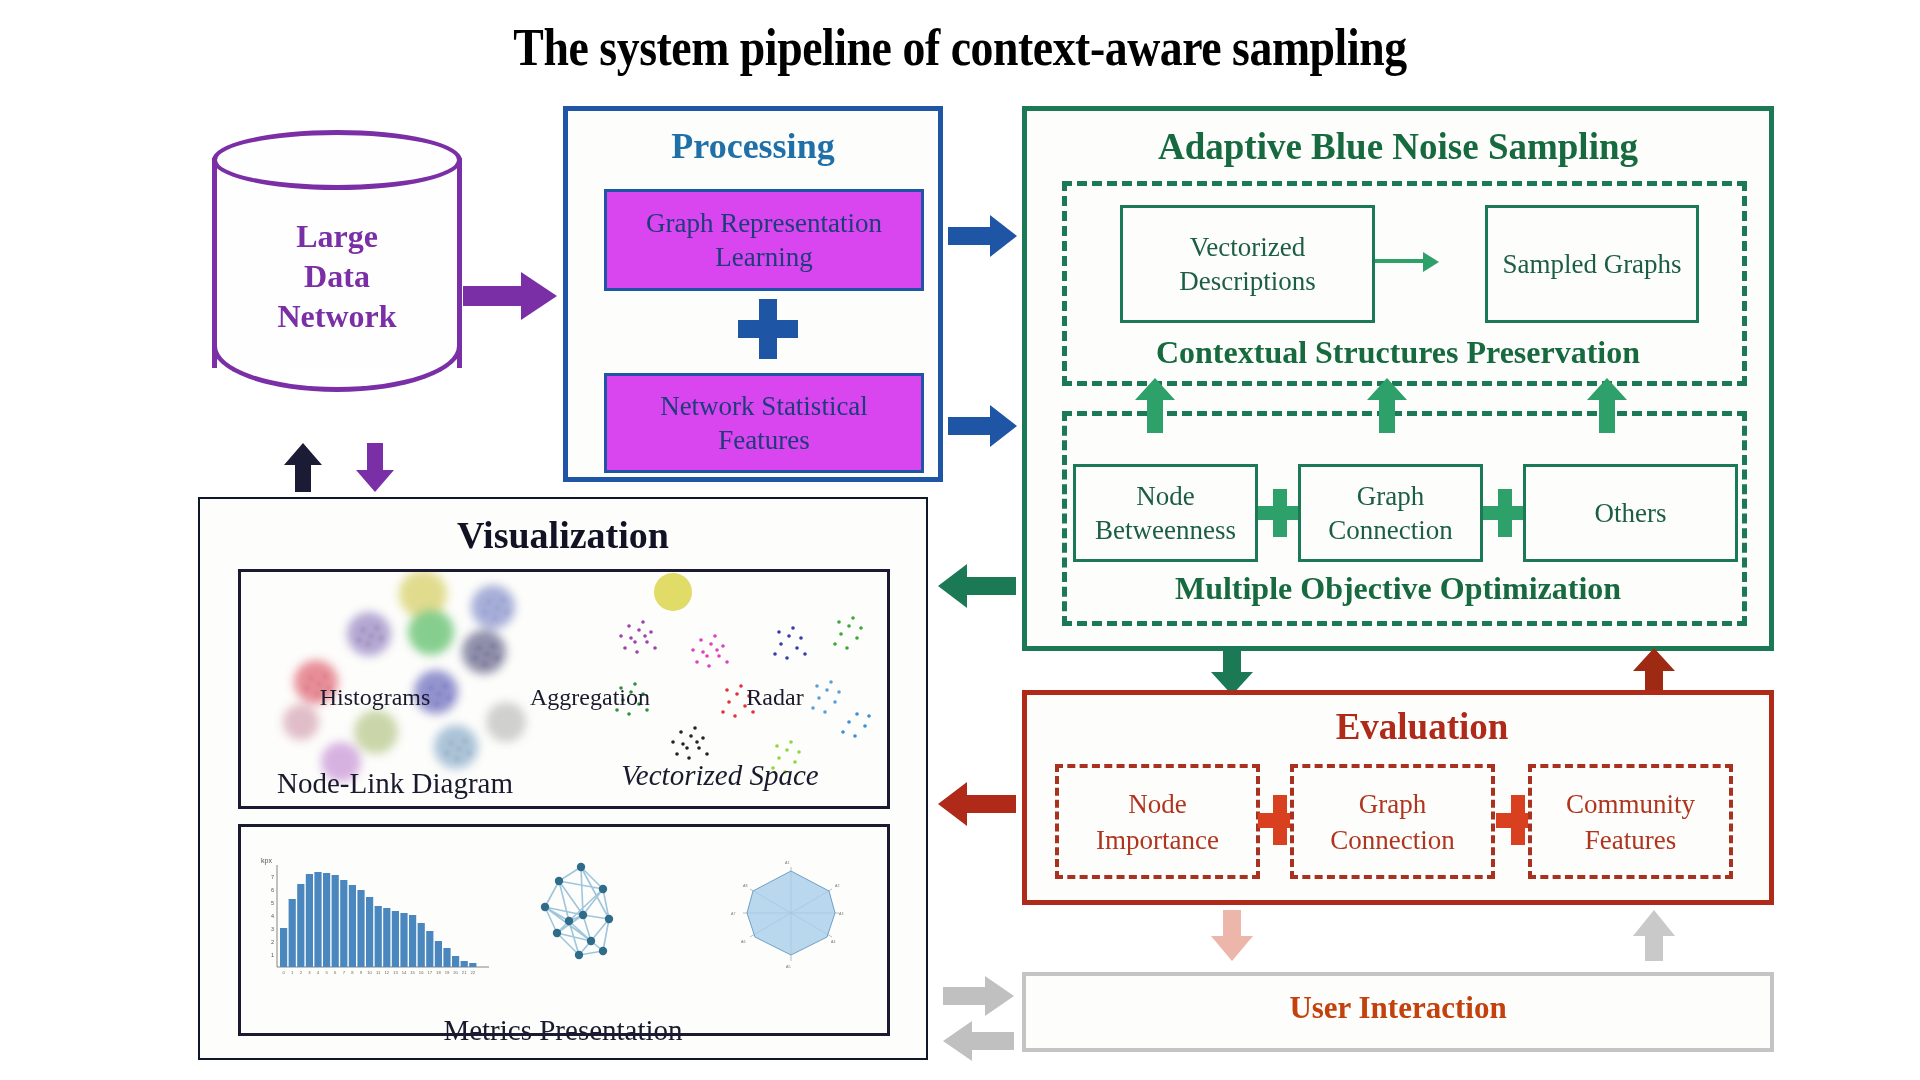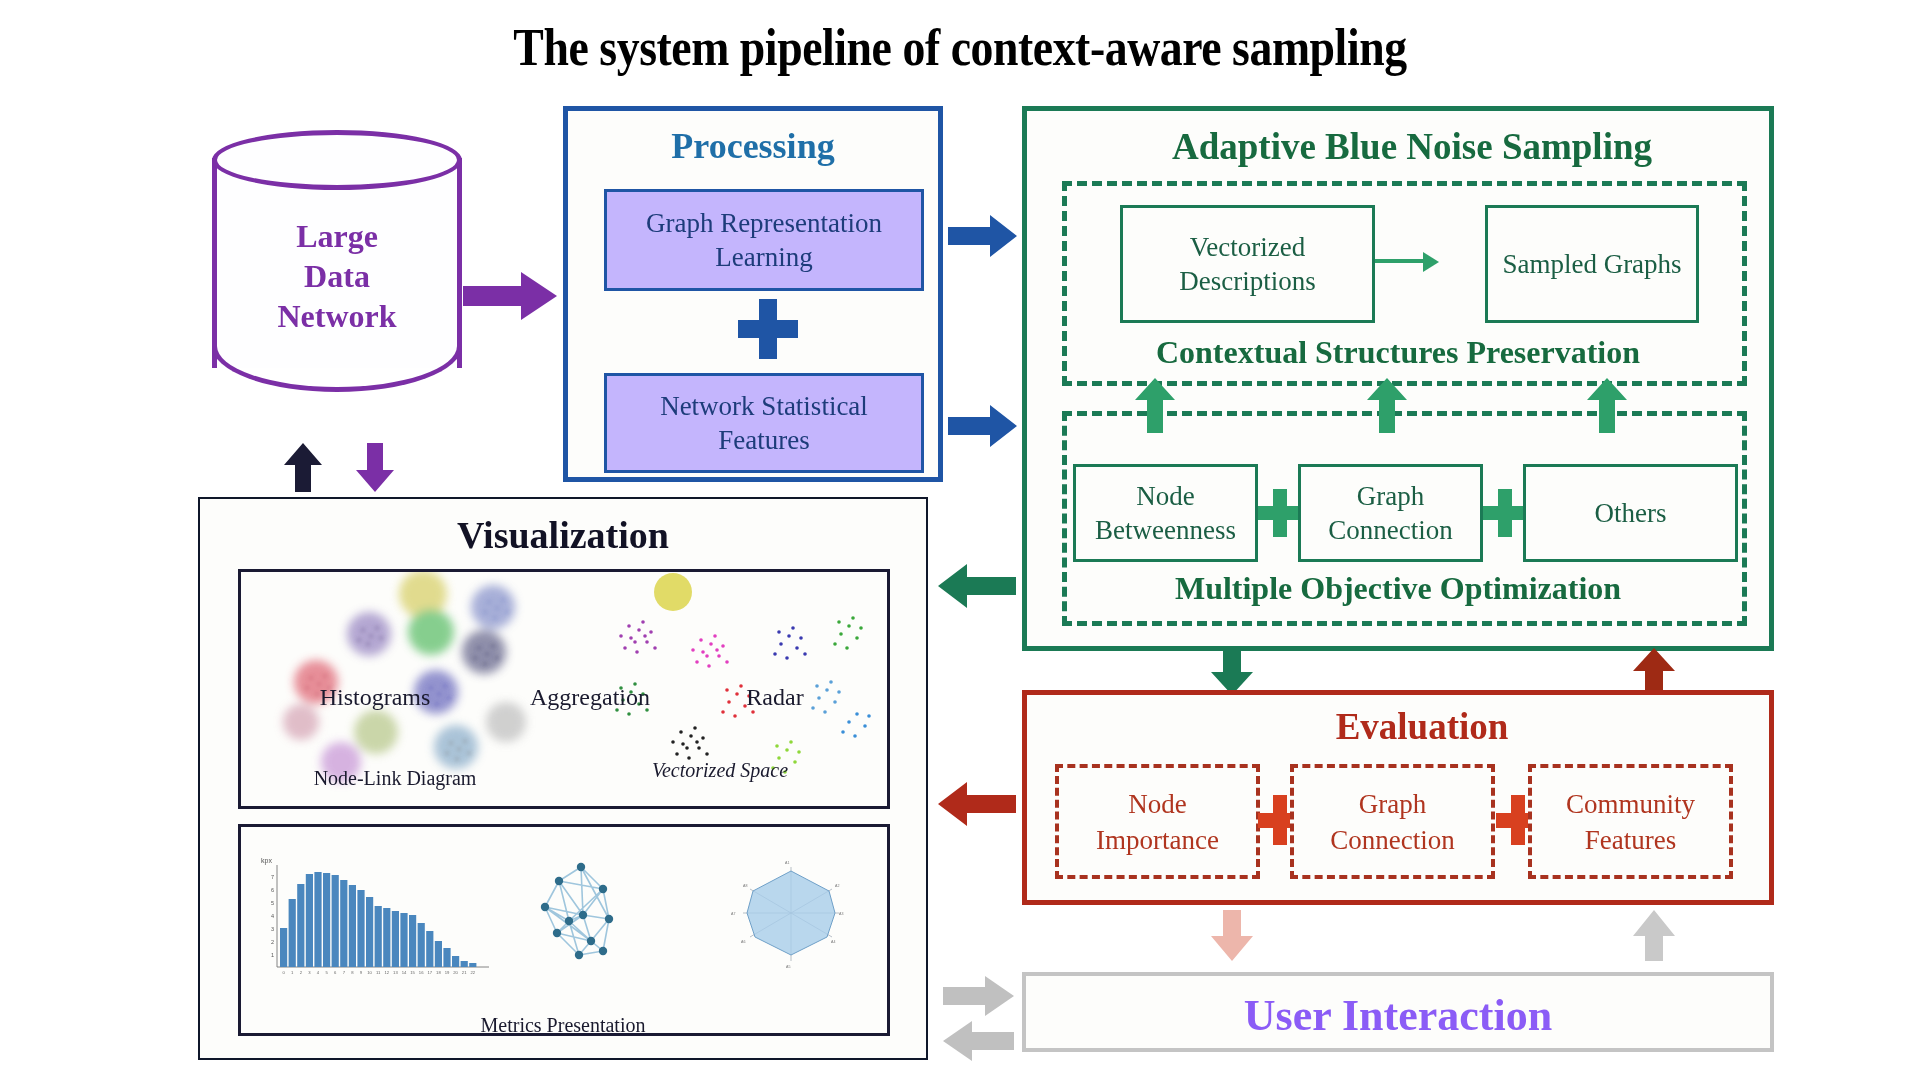--- a/index.html
+++ b/index.html
@@ -45,42 +45,42 @@
   
   #processing{
     left:563px;top:106px;width:380px;height:376px;
     border:5px solid #1F55A5;
   }
   #processing .title{
     position:absolute;left:0;top:14px;width:100%;text-align:center;
     color:#1F6FA8;font-weight:bold;font-size:36px;
   }
   .procbox{
-    position:absolute;box-sizing:border-box;border:3px solid #1F55A5;background:#c4b5fd;
+    position:absolute;box-sizing:border-box;border:3px solid #1F55A5;background:#d946ef;
     color:#1D3C7A;font-size:27px;line-height:34px;text-align:center;
     display:flex;align-items:center;justify-content:center;
   }
   #proc1{left:36px;top:78px;width:320px;height:102px;}
   #proc2{left:36px;top:262px;width:320px;height:100px;}
   #procplus{left:170px;top:188px;width:60px;height:60px;}
 
   
   .cross{position:absolute;}
   .cross i{position:absolute;display:block;}
   .cross i.h{left:0;top:35%;width:100%;height:30%;}
   .cross i.v{top:0;left:35%;height:100%;width:30%;}
 
   
   #abns{
     left:1022px;top:106px;width:752px;height:545px;
     border:5px solid #1B7A55;
   }
   #abns .title{
     position:absolute;left:0;top:14px;width:100%;text-align:center;
-    color:#176A3F;font-weight:bold;font-size:37px;padding-left:14px;
+    color:#176A3F;font-weight:bold;font-size:37px;
   }
   #dash1{
     position:absolute;left:35px;top:70px;width:685px;height:205px;
     border:5px dashed #1B7A55;box-sizing:border-box;
   }
   #dash2{
     position:absolute;left:35px;top:300px;width:685px;height:215px;
     border:5px dashed #1B7A55;box-sizing:border-box;
   }
   .gbox{
@@ -118,21 +118,21 @@
   #gconn2{left:1290px;top:764px;width:205px;height:115px;}
   #cfeat{left:1528px;top:764px;width:205px;height:115px;}
 
   
   #uibox{
     left:1022px;top:972px;width:752px;height:80px;
     border:4px solid #C4C4C4;
   }
   #uibox .title{
     position:absolute;left:0;top:14px;width:100%;text-align:center;
-    color:#8b5cf6;font-weight:bold;font-size:44px;
+    color:#c2410c;font-weight:bold;font-size:31px;
   }
 
   
   #vis{
     left:198px;top:497px;width:730px;height:563px;
     border:2px solid #0f172a;
     padding-left:24px;
   }
   #vis .title{
     position:absolute;left:0;top:14px;width:100%;text-align:center;
@@ -140,21 +140,21 @@
   }
   #visTop{
     position:absolute;left:38px;top:70px;width:652px;height:240px;
     border:3px solid #1A1A33;box-sizing:border-box;background:#fdfdfb;overflow:hidden;
   }
   #visBot{
     position:absolute;left:38px;top:325px;width:652px;height:212px;
     border:3px solid #1A1A33;box-sizing:border-box;background:#fdfdfb;overflow:hidden;
   }
   .vlabel{
-    position:absolute;color:#1A1A2E;font-size:20px;text-align:center;
+    position:absolute;color:#1A1A2E;font-size:29px;text-align:center;
   }
   .slabel{
     position:absolute;color:#1A1A2E;font-size:24px;text-align:center;
   }
 
   
   .arrow{position:absolute;}
 
   svg{display:block;overflow:visible;}
 </style>

